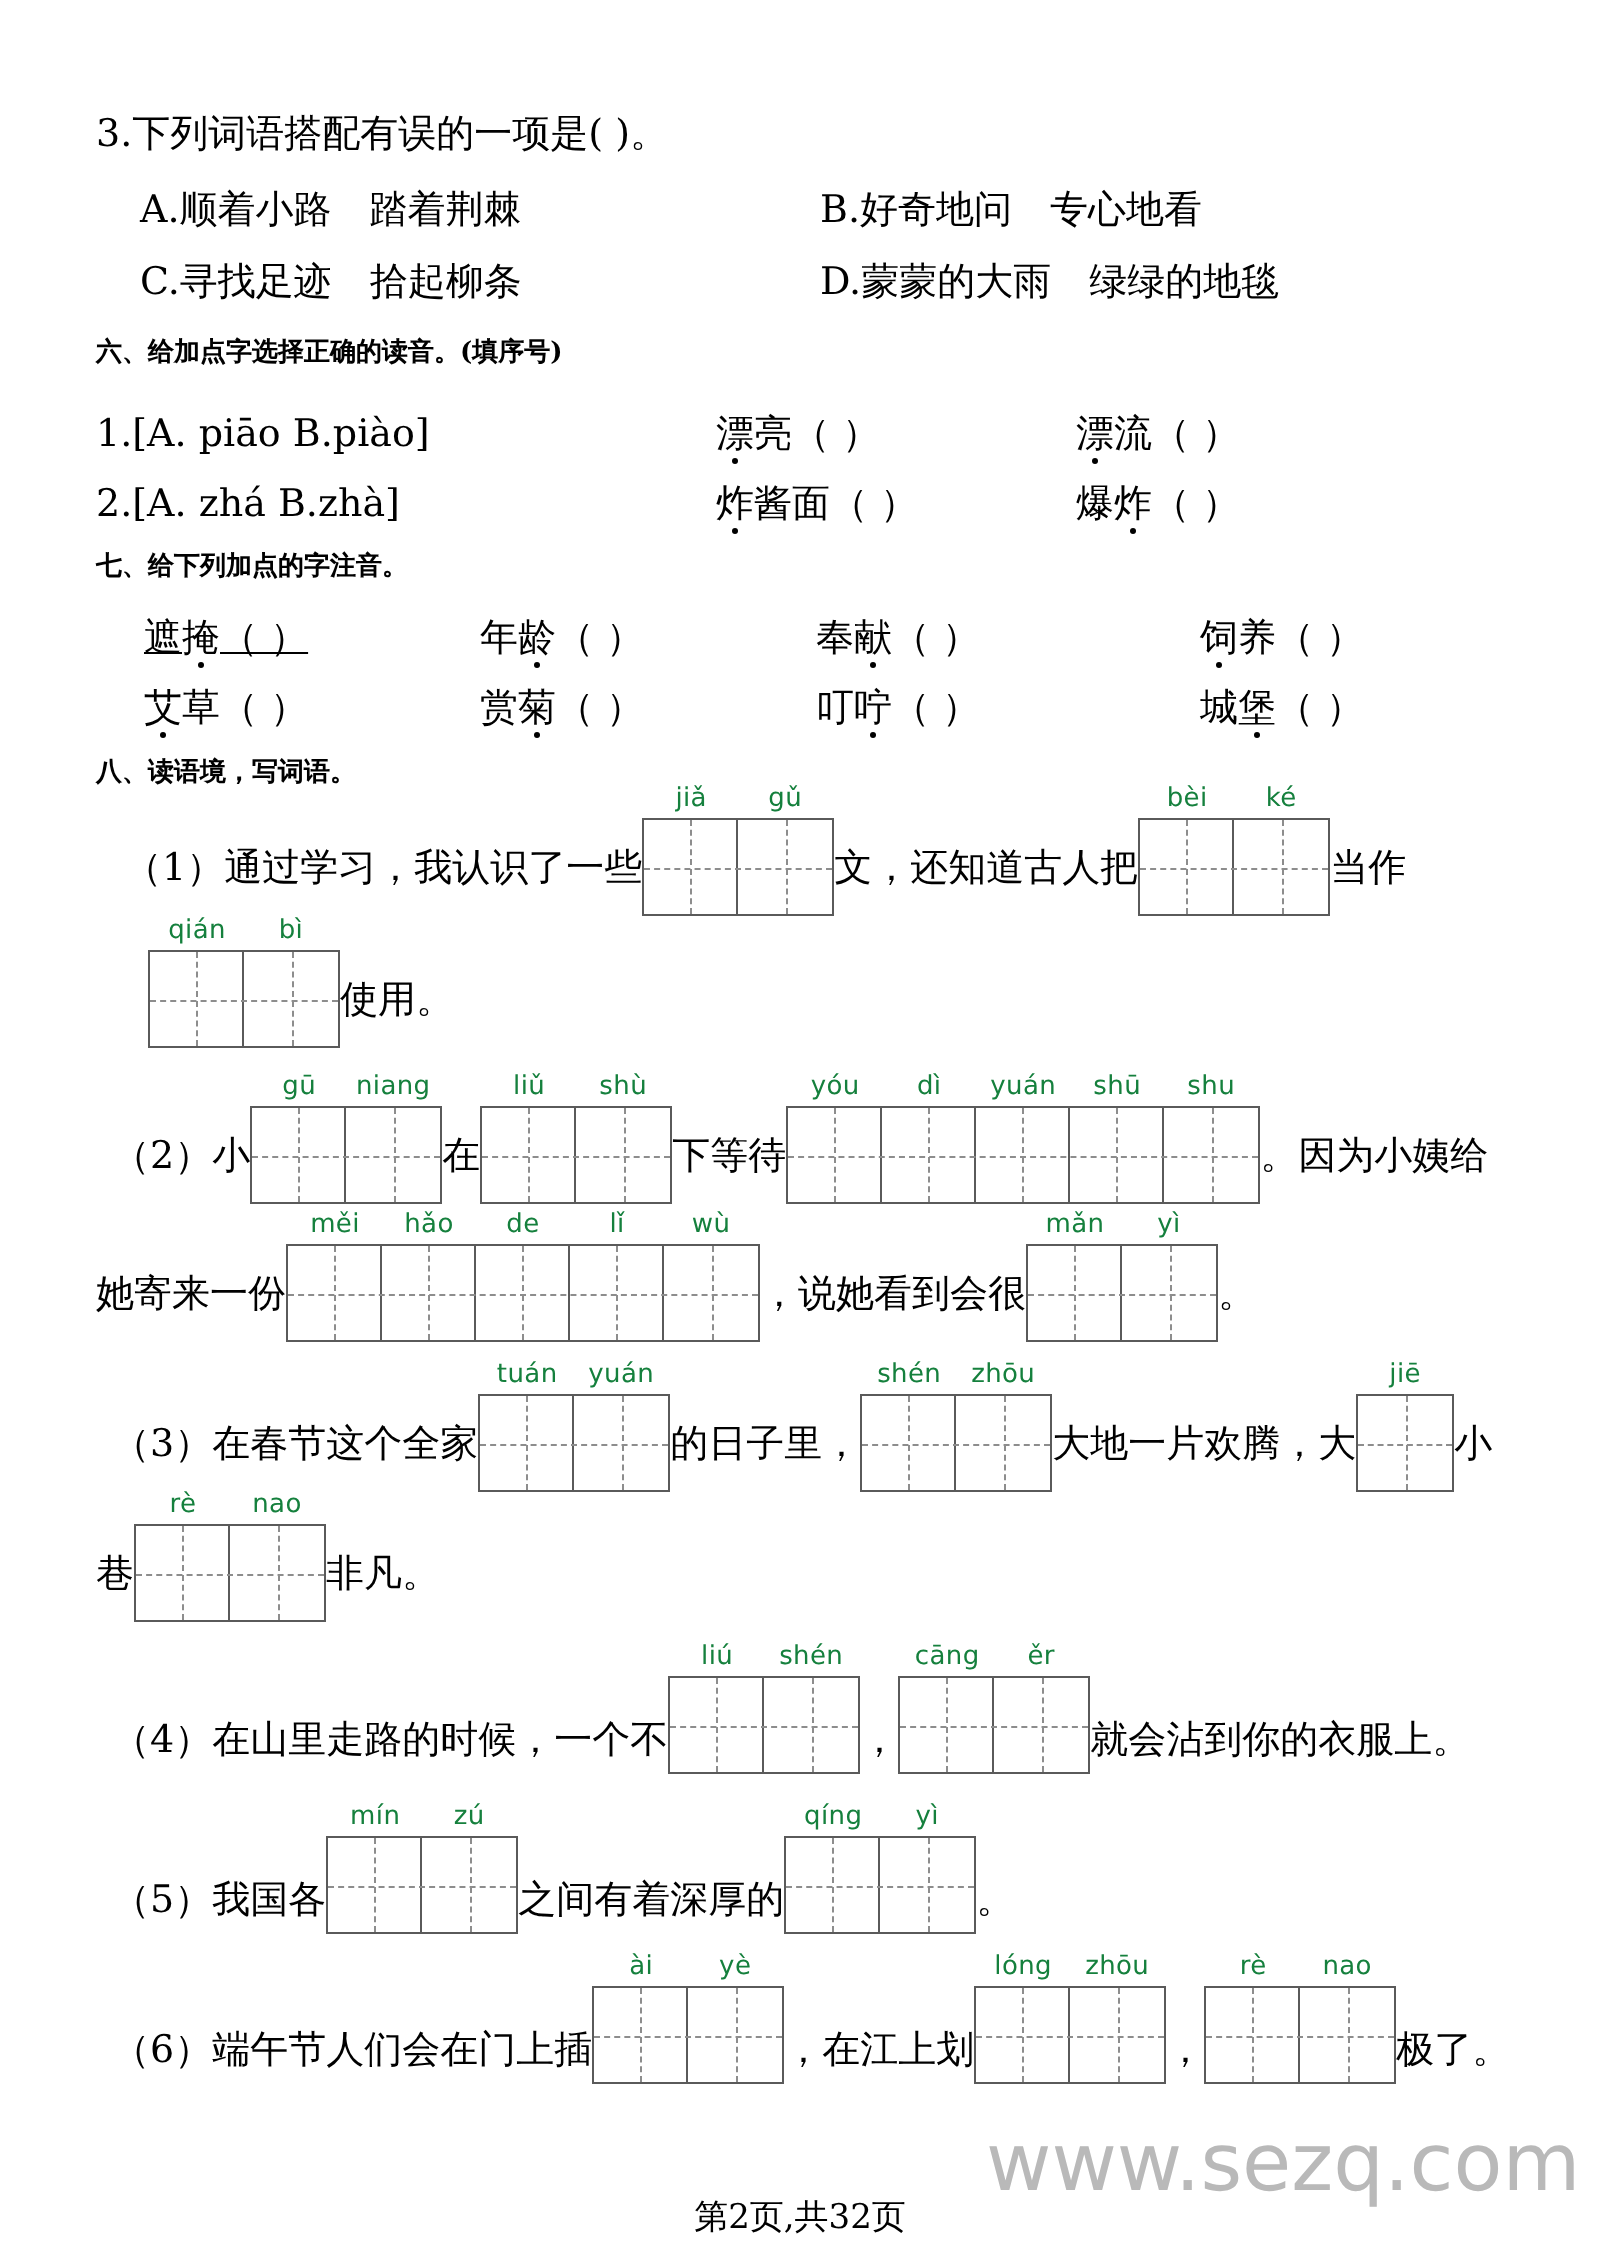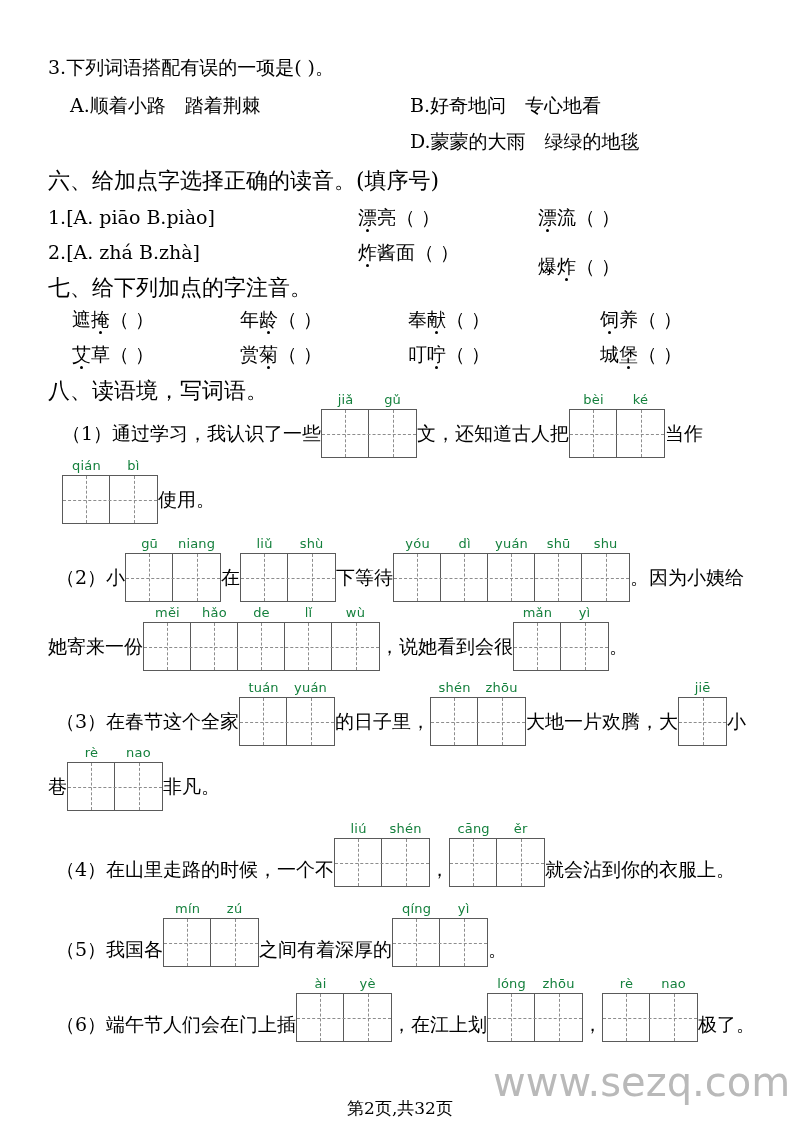--- a/index.html
+++ b/index.html
@@ -26,22 +26,22 @@
 
   
   .row {
     position: absolute;
     white-space: nowrap;
     font-size: 19px;
     line-height: 1;
   }
   .cn { font-family: "DejaVu Serif", "Liberation Serif", serif; }
   .bold-head {
-    font-weight: normal;
-    font-size: 22px;
+    font-weight: bold;
+    font-size: 13px;
   }
 
   
   .dotchar {
     position: relative;
     display: inline-block;
   }
   .dotchar::after {
     content: "";
     position: absolute;
@@ -143,47 +143,48 @@
 </style>
 </head>
 <body>
 
 <div class="page">
 
   <div class="row cn" style="left:48px; top:58px;">3.下列词语搭配有误的一项是(        )。</div>
 
   <div class="row cn" style="left:410px; top:96px;">B.好奇地问　专心地看</div>
   <div class="row cn" style="left:70px; top:96px;">A.顺着小路　踏着荆棘</div>
+  <div class="row cn" style="left:70px; top:132px;">C.寻找足迹　拾起柳条</div>
   <div class="row cn" style="left:410px; top:132px;">D.蒙蒙的大雨　绿绿的地毯</div>
 
   <div class="row cn bold-head" style="left:48px; top:170px;">六、给加点字选择正确的读音。(填序号)</div>
 
   <div class="row cn" style="left:48px; top:208px;text-align:center;">
     <span>1.</span><span>[A. piāo  B.piào]</span>
   </div>
   <div class="row cn" style="left:358px; top:208px;">
     <span class="dotchar">漂</span><span>亮</span><span>（        ）</span>
   </div>
   <div class="row cn" style="left:538px; top:208px;">
     <span class="dotchar">漂</span><span>流</span><span>（        ）</span>
   </div>
 
   <div class="row cn" style="left:48px; top:243px;">
     <span>2.</span><span>[A. zhá  B.zhà]</span>
   </div>
   <div class="row cn" style="left:358px; top:243px;">
     <span class="dotchar">炸</span><span>酱面</span><span>（        ）</span>
   </div>
-  <div class="row cn" style="left:538px; top:243px;margin-top:14px;">
+  <div class="row cn" style="left:538px; top:243px;">
     <span>爆</span><span class="dotchar">炸</span><span>（        ）</span>
   </div>
 
   <div class="row cn bold-head" style="left:48px; top:277px;">七、给下列加点的字注音。</div>
 
-  <div class="row cn" style="left:72px; top:310px;">
+  <div class="row cn" style="left:72px; top:310px;text-decoration:underline;">
     <span>遮</span><span class="dotchar">掩</span><span>（        ）</span>
   </div>
   <div class="row cn" style="left:240px; top:310px;">
     <span>年</span><span class="dotchar">龄</span><span>（        ）</span>
   </div>
   <div class="row cn" style="left:408px; top:310px;">
     <span>奉</span><span class="dotchar">献</span><span>（        ）</span>
   </div>
   <div class="row cn" style="left:600px; top:310px;">
     <span class="dotchar">饲</span><span>养</span><span>（        ）</span>
@@ -210,21 +211,21 @@
         </span><span class="cells">
           <span class="cell"></span>
           <span class="cell"></span>
         </span><span class="hline"></span></span><span class="txt">文，还知道古人把</span><span class="tian"><span class="pinyin">
           <span>bèi</span>
           <span>ké</span>
         </span><span class="cells">
           <span class="cell"></span>
           <span class="cell"></span>
         </span><span class="hline"></span></span><span class="txt">当作</span></div>
-  <div class="inline-line" style="left:62px; top:475px;"><span class="tian"><span class="pinyin">
+  <div class="inline-line" style="left:74px; top:475px;"><span class="tian"><span class="pinyin">
           <span>qián</span>
           <span>bì</span>
         </span><span class="cells">
           <span class="cell"></span>
           <span class="cell"></span>
         </span><span class="hline"></span></span><span class="txt">使用。</span></div>
 
   <div class="inline-line" style="left:56px; top:553px;"><span class="txt">（2）小</span><span class="tian"><span class="pinyin">
           <span>gū</span>
           <span>niang</span>

